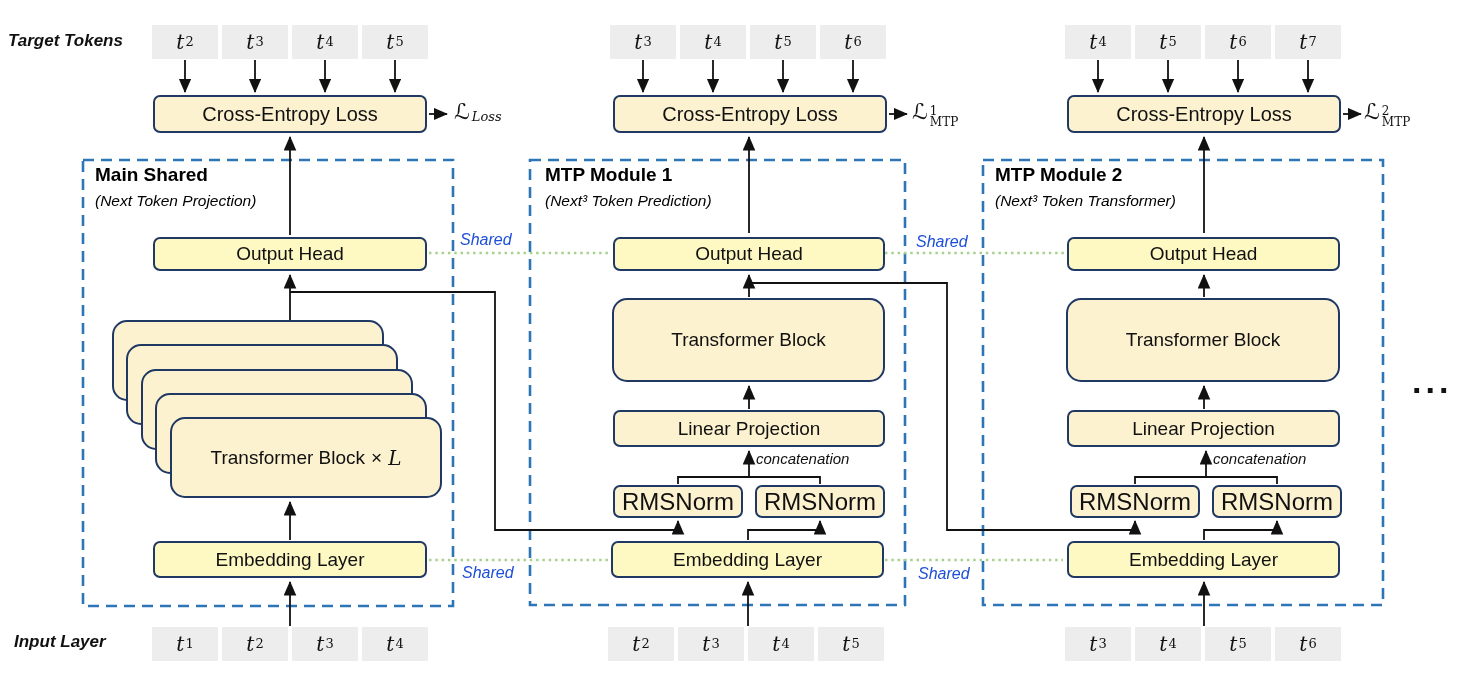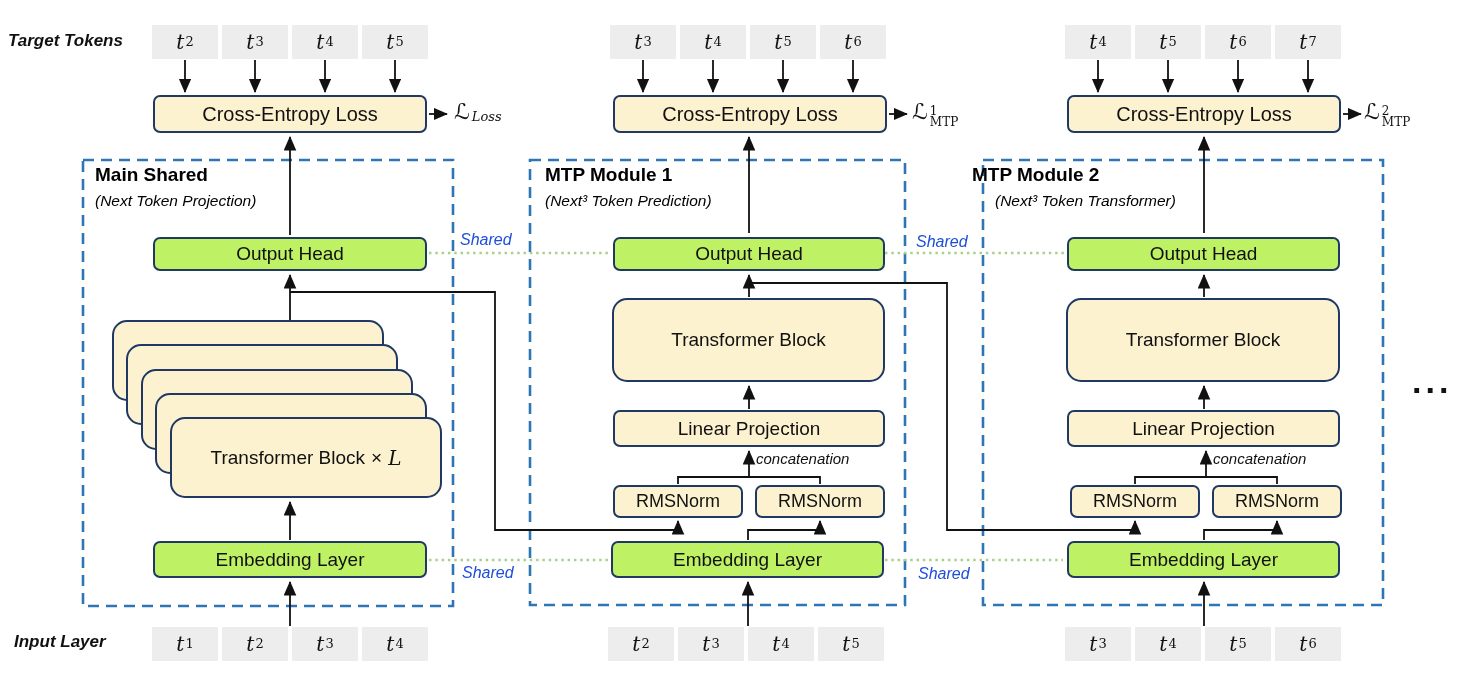--- a/index.html
+++ b/index.html
@@ -6,24 +6,24 @@
   #canvas{position:relative;width:1462px;height:678px;background:#ffffff;
           font-family:"Liberation Sans",sans-serif;color:#111;overflow:hidden}
   #wires{position:absolute;left:0;top:0;z-index:0}
   .dashedrect{fill:none;stroke:#2e75b6;stroke-width:2.6;stroke-dasharray:11 7}
   .dotgreen{stroke:#a9d18e;stroke-width:2.6;stroke-dasharray:2.5 3.8;fill:none}
   .wire{stroke:#111;stroke-width:1.8;fill:none}
   .box{position:absolute;box-sizing:border-box;border:2px solid #1f3864;border-radius:7px;
        display:flex;align-items:center;justify-content:center;z-index:2;
        font-size:19px;color:#111;text-align:center}
   .cream{background:#fdf2cf}
-  .green{background:#bef264}
+  .green{background:#fef9c3}
   .bigr{border-radius:15px}
   .ce{font-size:20px}
-  .rms{font-size:18px}
+  .rms{font-size:24px}
   .tok{position:absolute;width:66px;height:34px;background:#ededed;z-index:2;
        display:flex;align-items:center;justify-content:center;
        font:italic 20px "DejaVu Serif",serif}
   .tok sub{font-style:normal;font-size:13px;line-height:0;margin-left:1px}
   .rowlabel{position:absolute;font:italic 600 17px "Liberation Sans",sans-serif;z-index:2}
   .mtitle{position:absolute;font:700 19px "Liberation Sans",sans-serif;color:#000;z-index:2}
   .msub{position:absolute;font:italic 15.5px "Liberation Sans",sans-serif;color:#000;z-index:2}
   .sharedlbl{position:absolute;font:italic 16px "Liberation Sans",sans-serif;color:#1d4ed8;z-index:2}
   .concat{position:absolute;font:italic 15px "Liberation Sans",sans-serif;z-index:2}
   .loss{position:absolute;display:flex;align-items:center;z-index:2}
@@ -244,21 +244,21 @@
   <div class="box cream ce" style="left:1067px;top:95px;width:274px;height:38px">Cross-Entropy Loss</div>
 
   <div class="loss" style="left:1364px;top:99px">
     <span class="lscript">ℒ</span>
     <span class="lstack">
         <span>2</span>
         <span>MTP</span>
       </span>
   </div>
 
-  <div class="mtitle" style="left:972px;top:164px">MTP Module 2</div>
+  <div class="mtitle" style="left:995px;top:164px">MTP Module 2</div>
   <div class="msub" style="left:995px;top:192px">(Next³ Token Transformer)</div>
 
   <div class="box green" style="left:1067px;top:237px;width:273px;height:34px">Output Head</div>
   <div class="box cream bigr" style="left:1066px;top:298px;width:274px;height:84px">Transformer Block</div>
   <div class="box cream" style="left:1067px;top:410px;width:273px;height:37px">Linear Projection</div>
 
   <div class="concat" style="left:1213px;top:450px">concatenation</div>
 
   <div class="box cream rms" style="left:1070px;top:485px;width:130px;height:33px">RMSNorm</div>
   <div class="box cream rms" style="left:1212px;top:485px;width:130px;height:33px">RMSNorm</div>

